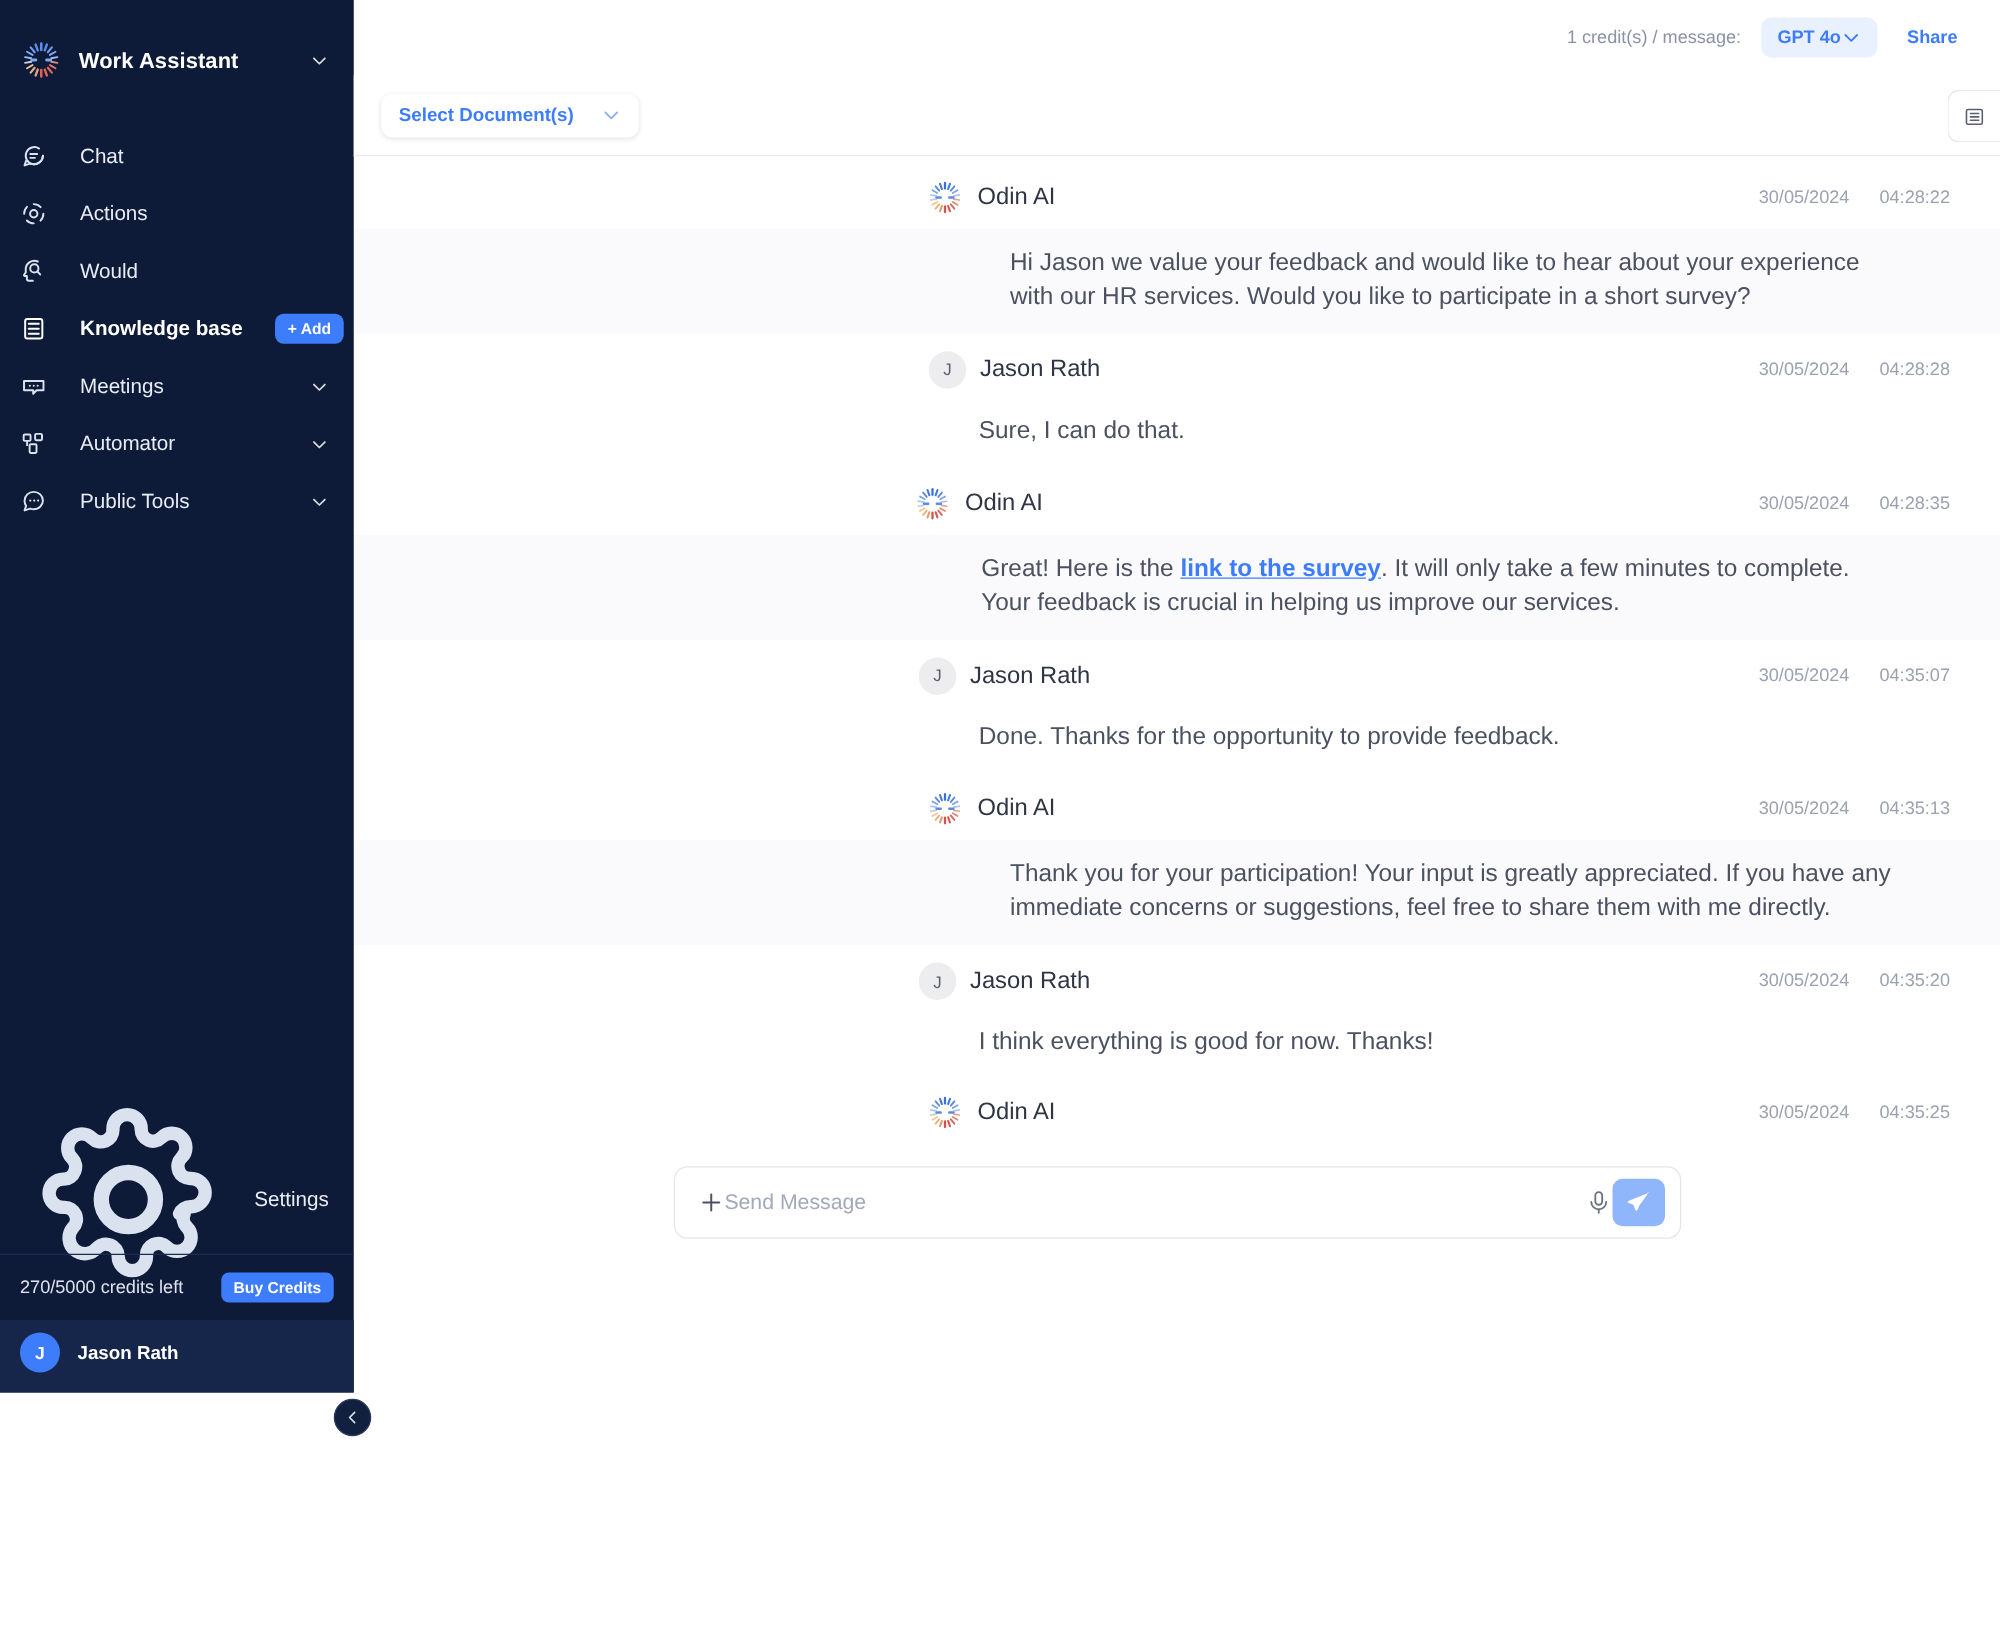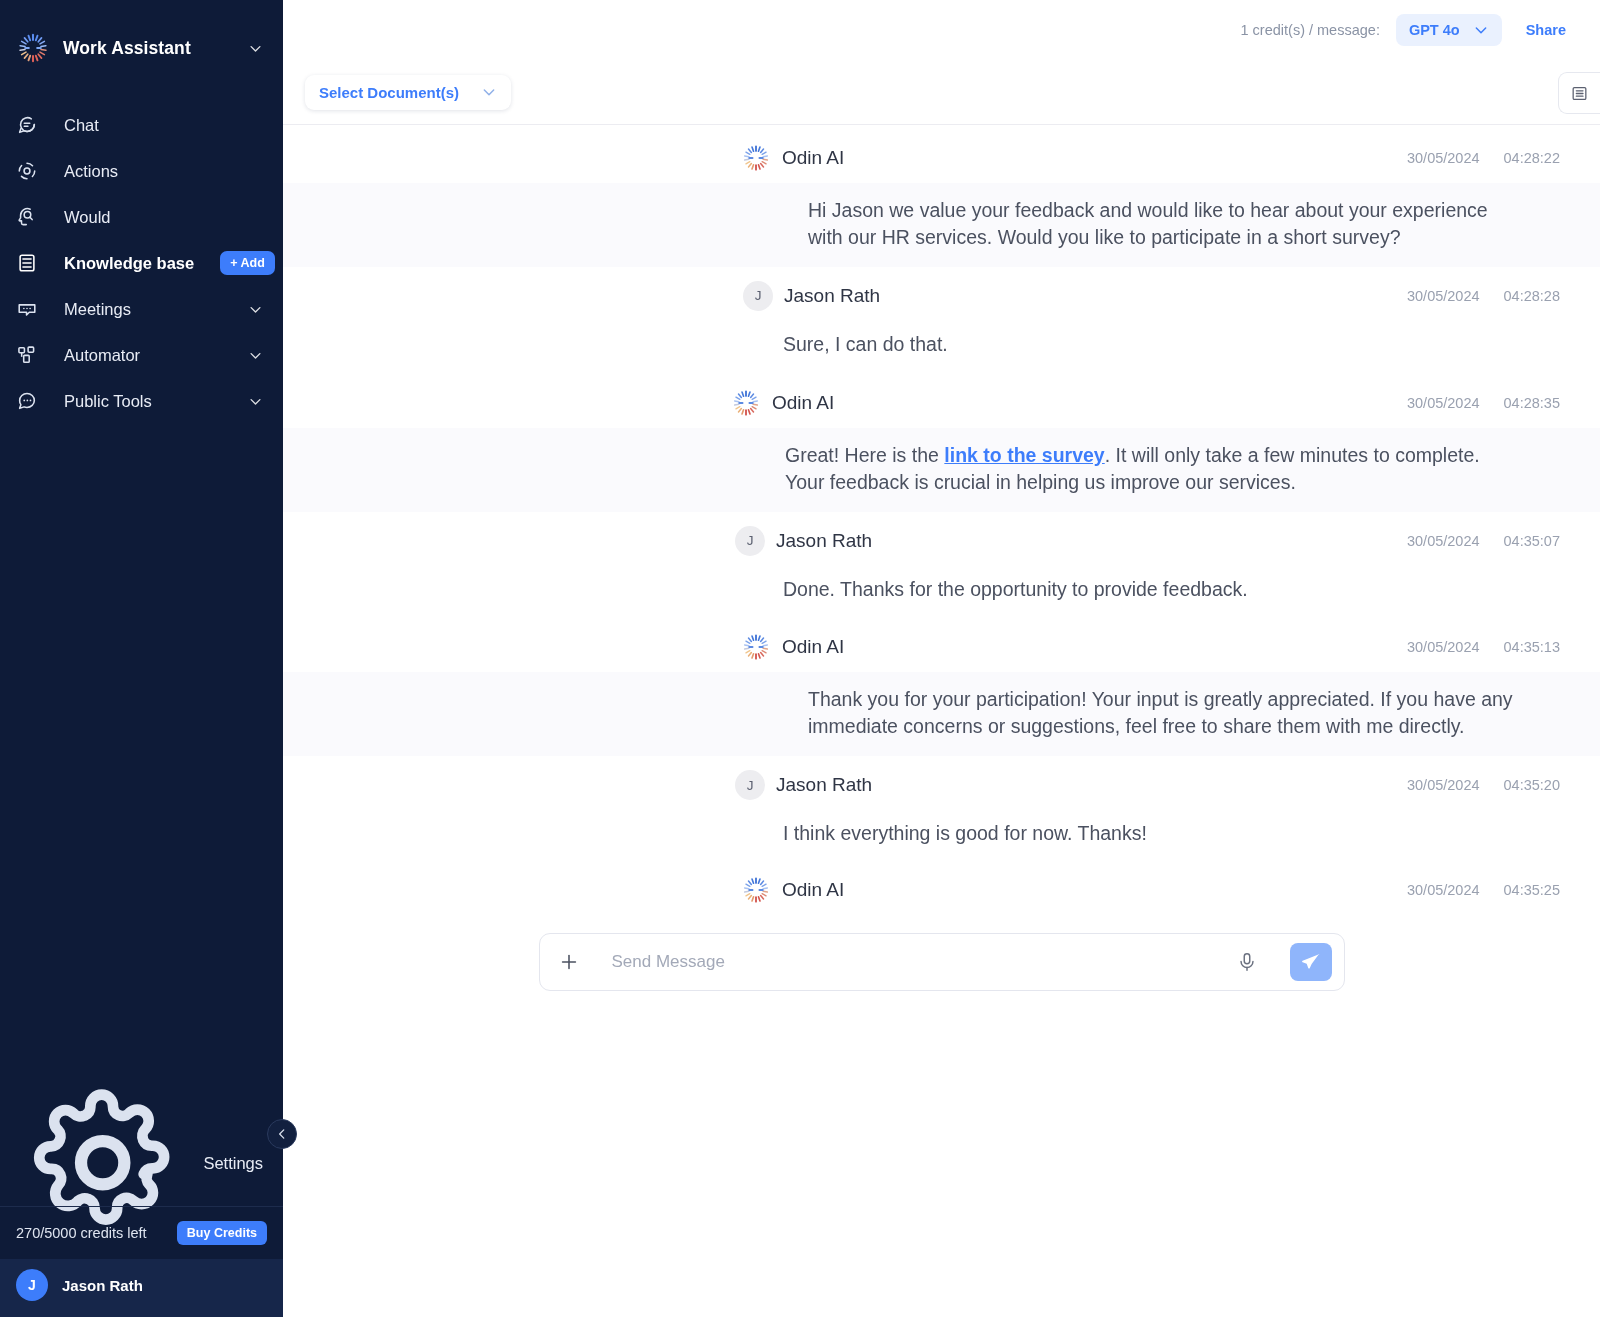--- a/index.html
+++ b/index.html
@@ -6,21 +6,21 @@
   html, body {
     width: 1600px; height: 1317px;
     font-family: "Liberation Sans", sans-serif;
     background: #ffffff;
     overflow: hidden;
   }
   .app { display: flex; width: 1600px; height: 1317px; }
 
   
   .sidebar {
-    width: 283px; height: 1317px;
+    width: 283px; height: 1114px;
     background: #0e1b38;
     color: #ffffff;
     display: flex; flex-direction: column;
     position: relative; flex: none;
   }
   .brand {
     display: flex; align-items: center; gap: 13px;
     padding: 22px 20px 0 16px; height: 74px;
   }
   .brand-logo { width: 34px; height: 34px; flex: none; }
@@ -88,21 +88,21 @@
   .main { flex: 1; height: 1051px; display: flex; flex-direction: column; background:#fff; min-width:0;}
 
   .topbar {
     height: 60px; flex: none; display: flex; align-items: center;
     justify-content: flex-end; gap: 16px; padding: 0 26px;
     background: #ffffff;
   }
   .credit-label { font-size: 14.5px; color: #8a93a5; }
   .model-select {
     background: #eaf1fe; border-radius: 8px; padding: 8px 13px;
-    display: flex; align-items: center; gap: 13px; cursor: pointer;
+    display: flex; align-items: center; cursor: pointer;
   }
   .model-name { font-size: 14.5px; font-weight: 700; color: #3d7dfb; }
   .share-btn {
     font-size: 14.5px; font-weight: 700; color: #3d7dfb; cursor: pointer;
     padding: 6px 8px; background: none; border: none; font-family: inherit;
   }
 
   .docbar {
     height: 65px; flex: none; display: flex; align-items: center;
     gap: 18px; padding: 0 22px; border-bottom: 1px solid #ececf1;
@@ -156,21 +156,21 @@
   .msg.user.i2 .msg-body .inner { padding-left: 500px; }
   .msg-link { color: #3d7dfb; font-weight: 700; text-decoration: underline; }
 
   
   .composer-wrap {
     flex: none; height: 140px; display: flex; align-items: flex-start;
     justify-content: center; padding-top: 22px; background: #fff;
   }
   .composer {
     width: 806px; height: 58px; border: 1px solid #e4e6ee; border-radius: 11px;
-    display: flex; align-items: center; gap: 32px; padding: 0 12px 0 18px;
+    display: flex; align-items: center; gap: 0; padding: 0 12px 0 18px;
     background: #fff;
   }
   .composer-input {
     flex: 1; border: none; outline: none; font-size: 17px; color: #3f4455;
     font-family: inherit; background: transparent;
   }
   .composer-input::placeholder { color: #a3a9b8; }
   .send-btn {
     width: 42px; height: 38px; border-radius: 8px; background: #8fb5fb;
     border: none; display: flex; align-items: center; justify-content: center;

